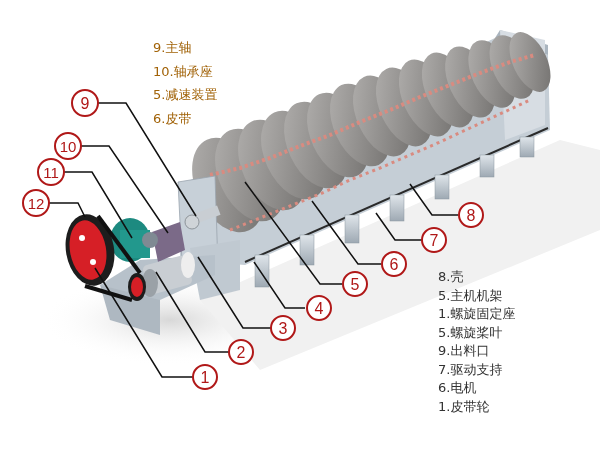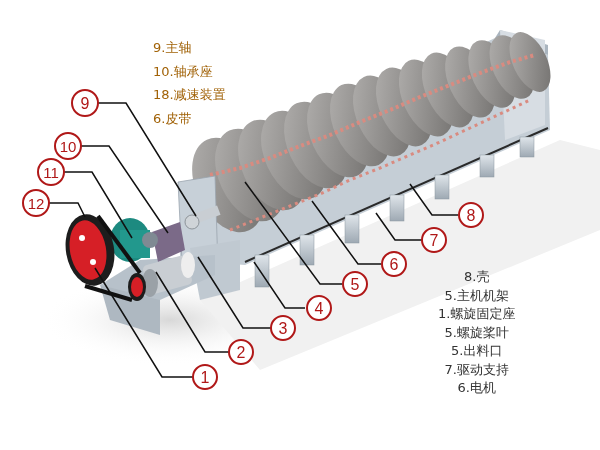--- a/index.html
+++ b/index.html
@@ -8,21 +8,21 @@
       background: #ffffff;
       font-family: "DejaVu Sans", "Liberation Sans", sans-serif;
     }
     .stage { position: absolute; left: 0; top: 0; width: 600px; height: 450px; }
     .legend-top {
       position: absolute; left: 153px; top: 36px;
       font-size: 13px; color: #a16207; line-height: 23.5px;
     }
     .legend-bottom {
       position: absolute; left: 438px; top: 268px;
-      font-size: 13px; color: #333; line-height: 18.5px; text-align: center;
+      font-size: 13px; color: #333; line-height: 18.5px;
     }
     .legend-item { white-space: nowrap; }
     .callout-num {
       font-family: "Liberation Sans", sans-serif;
       fill: #b01818;
     }
   </style>
 </head>
 <body>
 
@@ -188,26 +188,27 @@
       <g>
           <circle cx="471" cy="215" r="12" fill="#fff" stroke="#b01818" stroke-width="2"></circle>
           <text class="callout-num" x="471" y="221" font-size="16" text-anchor="middle">8</text>
         </g>
     </g>
   </svg>
 
   <div class="legend-top">
     <div class="legend-item">9.主轴</div>
     <div class="legend-item">10.轴承座</div>
-    <div class="legend-item">18.减速装置</div>
+    <div class="legend-item">5.减速装置</div>
     <div class="legend-item">6.皮带</div>
   </div>
 
   <div class="legend-bottom">
     <div class="legend-item">8.壳</div>
     <div class="legend-item">5.主机机架</div>
     <div class="legend-item">1.螺旋固定座</div>
     <div class="legend-item">5.螺旋桨叶</div>
-    <div class="legend-item">5.出料口</div>
+    <div class="legend-item">9.出料口</div>
     <div class="legend-item">7.驱动支持</div>
     <div class="legend-item">6.电机</div>
+    <div class="legend-item">1.皮带轮</div>
   </div>
 </div>
 
 </body></html>

